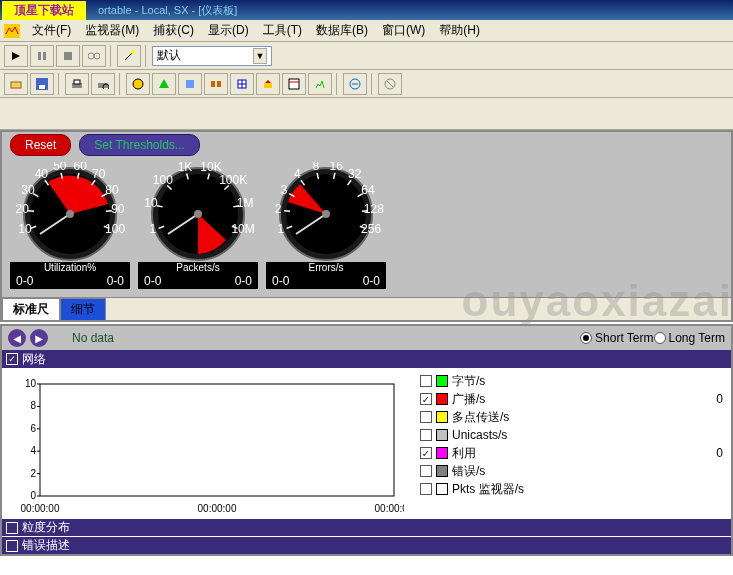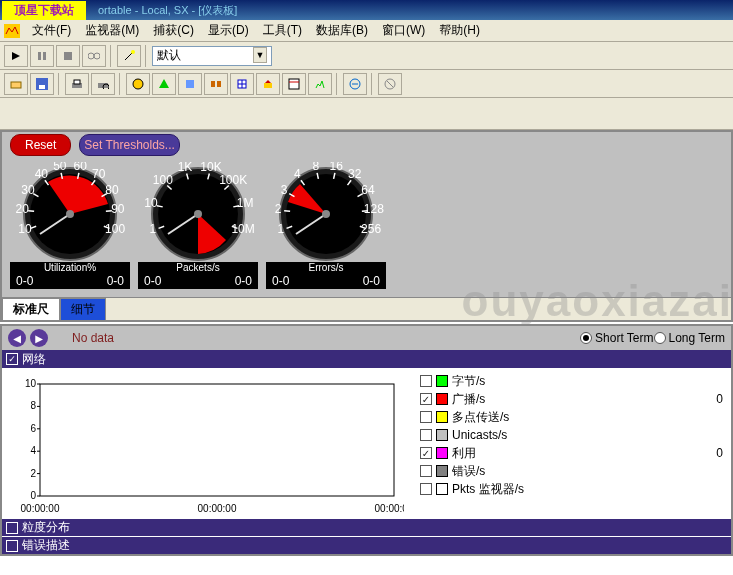--- a/index.html
+++ b/index.html
@@ -6,42 +6,42 @@
 body{background:#fff;width:733px;height:575px;overflow:hidden;position:relative}
 .titlebar{height:20px;background:linear-gradient(#0a246a,#3a6ea5);color:#fff;display:flex;align-items:center;padding:0 2px}
 .titlebar-badge{background:#ffff00;color:#a21caf;padding:1px 12px;font-weight:bold;margin-right:12px}
 .titlebar-text{color:#87ceeb;font-size:11px}
 .menubar{height:22px;background:#ece9d8;border-bottom:1px solid #aca899;display:flex;align-items:center;padding:0 4px;gap:2px}
 .menubar .icon{width:16px;height:14px;margin-right:4px}
 .menu-item{padding:2px 6px;cursor:default}
 .toolbar{height:28px;background:#ece9d8;border-bottom:1px solid #aca899;display:flex;align-items:center;padding:2px 4px;gap:2px}
 .tb-btn{width:24px;height:22px;border:1px solid #aca899;background:#ece9d8;display:flex;align-items:center;justify-content:center;cursor:pointer}
 .tb-sep{width:3px;height:22px;border-left:1px solid #aca899;margin:0 2px}
-.combo{height:20px;width:120px;border:1px solid #7f9db9;background:#fff;display:flex;padding:0 4px;justify-content:space-between}
+.combo{height:20px;width:120px;border:1px solid #7f9db9;background:#fff;display:flex;align-items:center;padding:0 4px;justify-content:space-between}
 .combo-arrow{width:14px;height:16px;background:#ece9d8;border:1px solid #aca899;text-align:center;line-height:14px;font-size:9px}
 .toolbar2{height:28px;background:#ece9d8;border-bottom:1px solid #aca899;display:flex;align-items:center;padding:2px 4px;gap:2px}
 .spacer{height:32px;background:#ece9d8;border-bottom:1px solid #aca899}
 .dashboard{background:#c0c0c0;border:2px solid #888}
 .dash-header{height:26px;background:#c0c0c0;display:flex;align-items:center;padding:4px 8px;gap:8px}
 .btn-reset{background:#cc0000;color:#fff;border:1px solid #800;border-radius:10px;padding:3px 14px;cursor:pointer}
-.btn-thresh{background:#4a3a99;color:#fca5a5;border:1px solid #2a1a66;border-radius:10px;padding:3px 4px;cursor:pointer}
+.btn-thresh{background:#4a3a99;color:#22c55e;border:1px solid #2a1a66;border-radius:10px;padding:3px 14px;cursor:pointer}
 .gauges{display:flex;gap:8px;padding:4px 8px 8px}
 .gauge{width:120px;position:relative}
 .gauge-dial{width:120px;height:100px;position:relative}
 .gauge svg{display:block}
 .gauge-lbl{background:#000;color:#fff;text-align:center;font-size:10px;padding:0 0}
 .gauge-vals{background:#000;color:#fff;display:flex;justify-content:space-between;font-size:10px;padding:1px 6px}
 .tabs{height:23px;background:#ece9d8;display:flex;border-top:1px solid #888}
 .tab{padding:2px 10px;border:1px solid #888;border-bottom:none;background:#1d4ed8;cursor:pointer}
 .tab.active{background:#fff;font-weight:bold}
 .watermark{position:absolute;top:276px;left:0;right:0;text-align:right;font-size:44px;font-weight:bold;color:rgba(140,140,140,0.35);pointer-events:none;z-index:100;letter-spacing:2px}
 .chart-panel{border:2px solid #888;margin-top:2px}
 .chart-ctrl{height:24px;background:#c0c0c0;display:flex;align-items:center;padding:0 6px;gap:4px}
 .nav-btn{width:18px;height:18px;border-radius:50%;background:#5a3a99;color:#fff;display:flex;align-items:center;justify-content:center;font-size:10px;cursor:pointer}
-.nodata{margin-left:20px;color:#7f1d1d}
+.nodata{margin-left:20px;color:#14532d}
 .radio-group{margin-left:auto;display:flex;align-items:center}
 .radio-item{display:flex;align-items:center;gap:3px}
 .radio-dot{width:12px;height:12px;border-radius:50%;border:1px solid #555;background:#fff;display:flex;align-items:center;justify-content:center}
 .radio-dot.on::after{content:"";width:6px;height:6px;border-radius:50%;background:#000}
 .section-hdr{height:18px;background:#3a2a7a;color:#fff;display:flex;align-items:center;padding:0 4px;gap:4px}
 .sec-check{width:12px;height:12px;border:1px solid #fff;display:flex;align-items:center;justify-content:center;font-size:9px;color:#fff}
 .chart-body{display:flex;background:#fff;height:150px}
 .chart-area{flex:0 0 410px;padding:8px 8px 4px 8px;position:relative}
 .legend-area{flex:1;padding:4px 8px}
 .legend-row{display:flex;align-items:center;height:18px;gap:4px}

